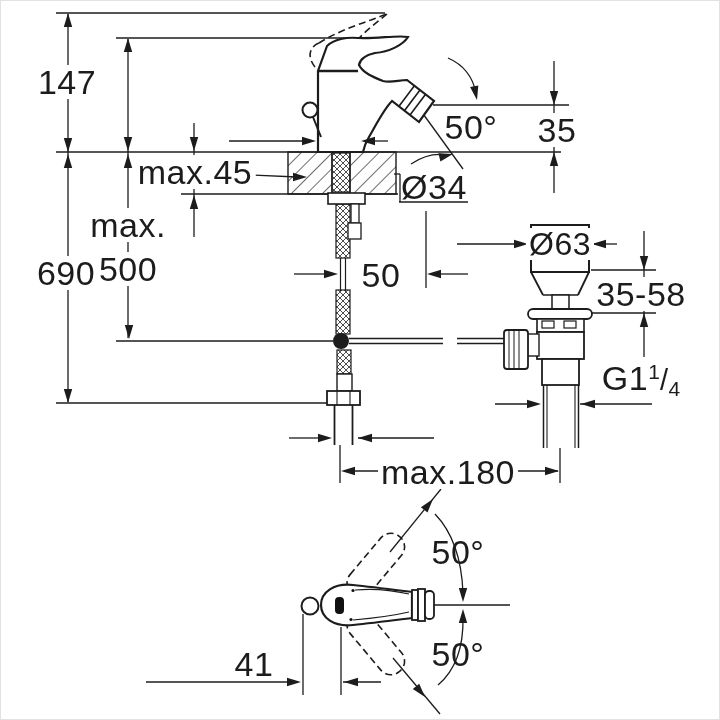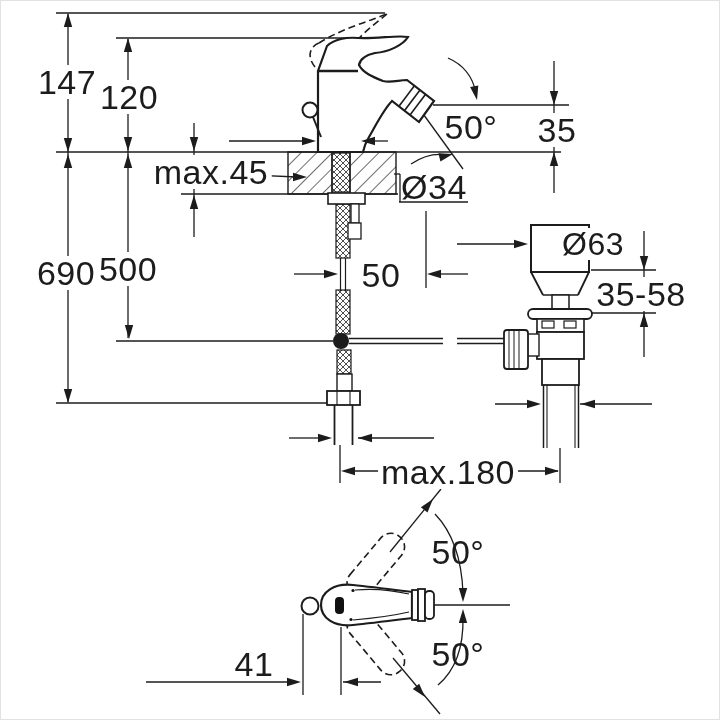--- a/index.html
+++ b/index.html
@@ -1,20 +1,20 @@
 <!DOCTYPE html>
 <html><head>
 <meta charset="utf-8">
 <style>
   html,body{margin:0;padding:0;background:#fff;}
   #canvas{position:relative;width:720px;height:720px;background:#fff;border:1px solid #e2e2e2;box-sizing:border-box;overflow:hidden;font-family:"Liberation Sans",sans-serif;}
   #draw{position:absolute;left:0;top:0;}
   .lbl{position:absolute;transform:translate(-50%,-50%);font-size:34px;color:#1c1c1c;white-space:nowrap;letter-spacing:.5px;line-height:1;}
   .bg{background:#fff;padding:0 3px;}
-  .sm{font-size:32px;margin-left:33px;}
+  .sm{font-size:32px;}
   .thread sup{font-size:21px;vertical-align:11px;letter-spacing:0;}
   .thread sub{font-size:21px;vertical-align:-6px;letter-spacing:0;}
   .thread .slash{font-size:29px;}
 </style>
 </head>
 <body>
 
 <div id="canvas">
 
 <svg id="draw" width="720" height="720" viewBox="0 0 720 720">
@@ -200,28 +200,29 @@
     <polygon points="462,601 457.8,587 466.2,587"></polygon>
     <polygon points="462,608 457.8,622 466.2,622"></polygon>
     <polygon points="432,498 426.5,511.5 419.9,506.3"></polygon>
     <polygon points="424,696 411.8,688.1 418.2,682.7"></polygon>
     <polygon points="476,99 469.1,86.1 477.3,84.5"></polygon>
     <polygon points="452,153 439.4,160.5 437.4,152.3"></polygon>
   </g>
 </svg>
 
 <div class="lbl bg" style="left:66px;top:81px">147</div>
-<div class="lbl bg" style="left:128px;top:96px">120</div>
-<div class="lbl bg" style="left:210px;top:171px">max.45</div>
+<div class="lbl bg" style="left:194px;top:171px">max.45</div>
+<div class="lbl bg" style="left:127px;top:224px">max.</div>
 <div class="lbl bg" style="left:127px;top:268px">500</div>
 <div class="lbl bg" style="left:65px;top:272px">690</div>
 <div class="lbl" style="left:470px;top:126px">50°</div>
 <div class="lbl bg" style="left:556px;top:129px">35</div>
 <div class="lbl" style="left:433px;top:186px">Ø34</div>
 <div class="lbl bg" style="left:380px;top:274px">50</div>
 <div class="lbl bg sm" style="left:559px;top:243px">Ø63</div>
 <div class="lbl bg" style="left:640px;top:293px">35-58</div>
+<div class="lbl thread" style="left:640px;top:379px"><span>G1</span><sup>1</sup><span class="slash">/</span><sub>4</sub></div>
 <div class="lbl bg" style="left:447px;top:471px">max.180</div>
 <div class="lbl" style="left:457px;top:551px">50°</div>
 <div class="lbl" style="left:457px;top:653px">50°</div>
 <div class="lbl" style="left:253px;top:663px">41</div>
 
 </div>
 
 </body></html>

